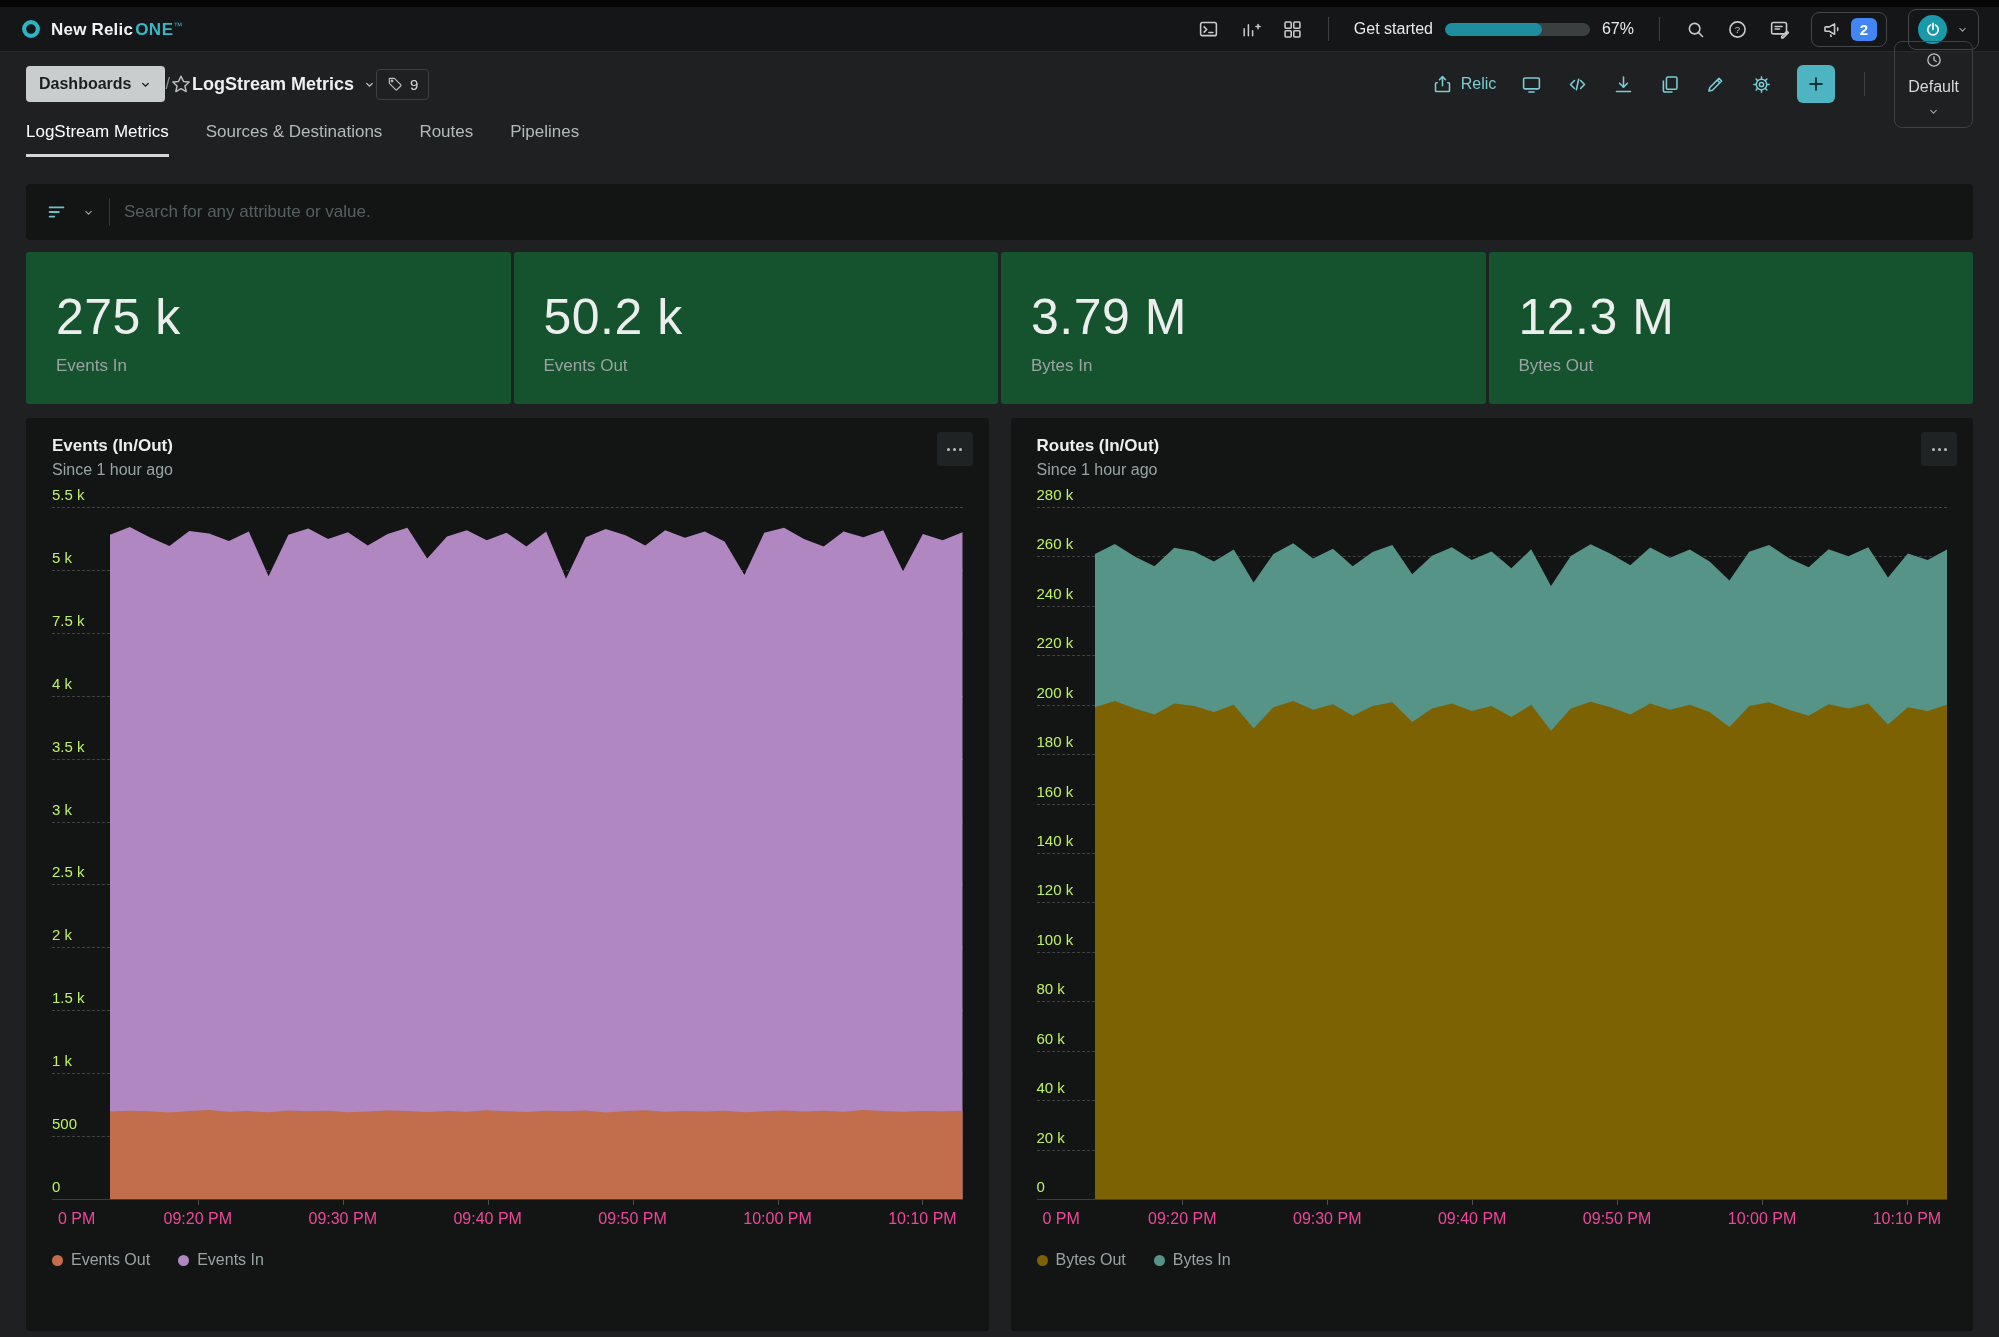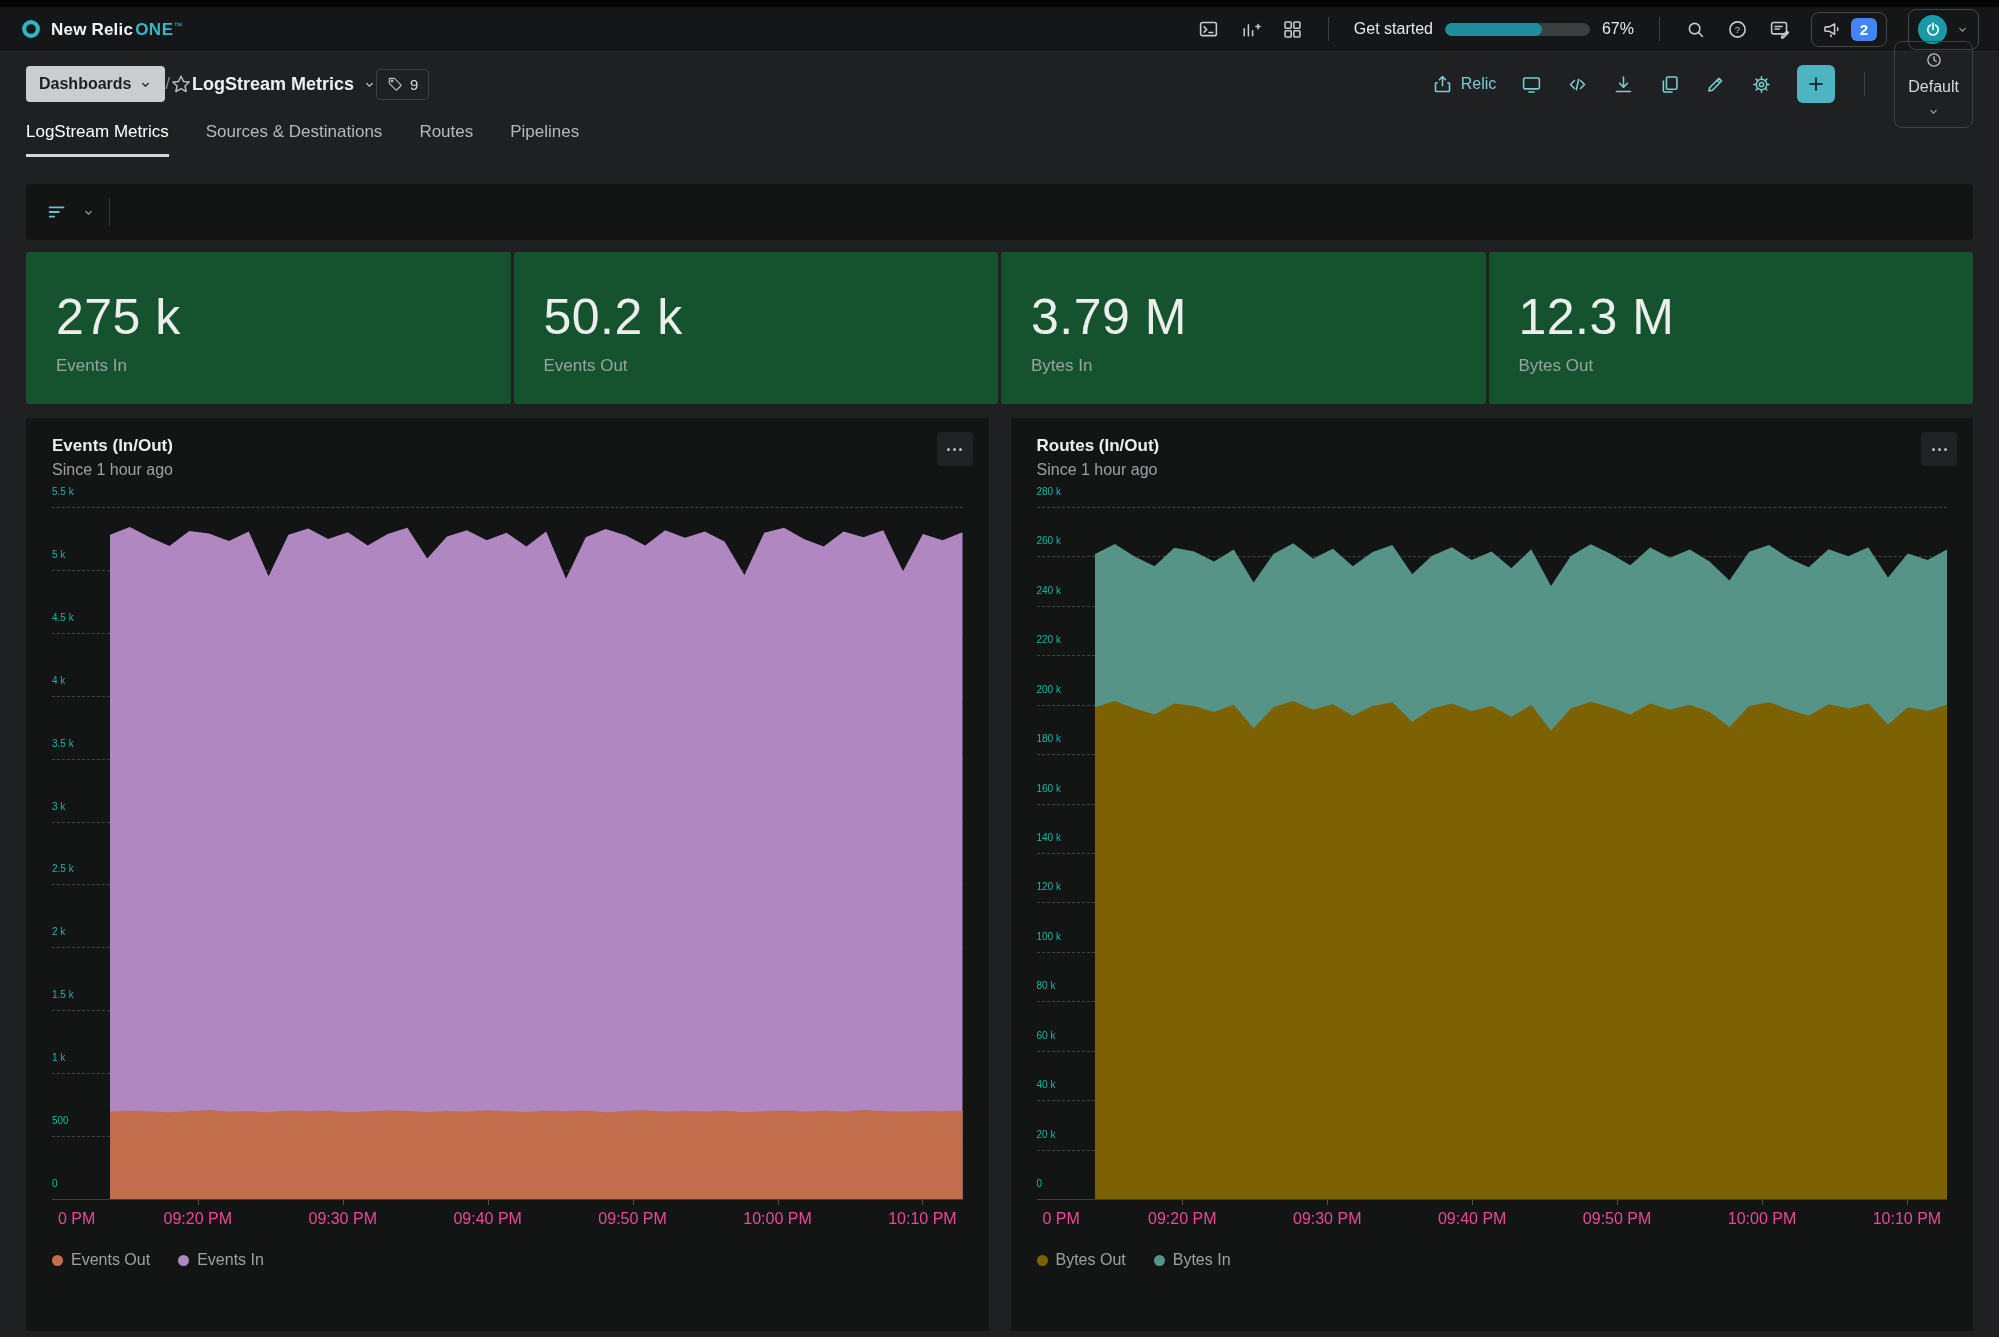--- a/index.html
+++ b/index.html
@@ -75,21 +75,21 @@
   
   .charts { margin:14px 26px 0; display:grid; grid-template-columns:1fr 1fr; gap:22px; }
   .panel { background:#131515; border-radius:3px; height:913px; padding:18px 26px 0; position:relative; }
   .panel-title { font-size:17px; font-weight:700; color:#eceeee; }
   .panel-subtitle { font-size:16px; color:#9aa3a3; margin-top:5px; }
   .panel-menu { position:absolute; top:14px; right:16px; width:36px; height:34px; background:#1f2323;
     border:none; border-radius:4px; display:flex; align-items:center; justify-content:center; gap:3px; cursor:pointer; }
   .panel-menu i { width:3px; height:3px; border-radius:50%; background:#b9bfbf; display:block; }
   .chart-body { position:relative; margin-top:28px; height:692px; }
   .gridline { position:absolute; left:0; right:0; height:0; border-top:1px dashed #3f4343; }
-  .ytick { position:absolute; top:-22px; left:0; font-size:10px; color:#14b8a6; white-space:nowrap; }
+  .ytick { position:absolute; top:-22px; left:0; font-size:15px; color:#bef264; white-space:nowrap; }
   .plot { position:absolute; left:58px; right:0; top:0; bottom:0; width:calc(100% - 58px); height:100%; }
   .xaxis { position:relative; height:36px; border-top:1px solid #3b3f3f; }
   .xtick { position:absolute; top:10px; font-size:16px; color:#ec4899; white-space:nowrap; }
   .xtickmark { position:absolute; top:0; width:1px; height:5px; background:#4a4f4f; }
   .legend { display:flex; gap:28px; margin-top:16px; align-items:center; }
   .legend-item { display:flex; align-items:center; gap:8px; cursor:pointer; }
   .legend-item .dot { width:11px; height:11px; border-radius:50%; display:block; }
   .legend-label { font-size:16px; color:#9aa3a3; }
 </style>
 </head>
@@ -264,20 +264,21 @@
 <div class="searchbar">
   <svg class="filter-icon" viewBox="0 0 24 24" fill="none" stroke="currentColor" stroke-width="2" stroke-linecap="round">
     <path d="M4 7h15"></path>
       <path d="M4 12h10"></path>
       <path d="M4 17h5"></path>
   </svg>
   <svg class="chev" viewBox="0 0 24 24" fill="none" stroke="#9aa1a1" stroke-width="2.2" stroke-linecap="round">
       <path d="M7 10l5 5 5-5"></path>
     </svg>
   <div class="search-divider"></div>
+  <input class="search-input" type="text" placeholder="Search for any attribute or value." style="">
 </div>
 
 <section class="kpis" id="kpi-grid">
     <div class="kpi">
       <div class="kpi-value">275 k</div>
       <div class="kpi-label">Events In</div>
     </div>
     <div class="kpi">
       <div class="kpi-value">50.2 k</div>
       <div class="kpi-label">Events Out</div>
@@ -304,21 +305,21 @@
         <i></i>
       </button>
     <div class="chart-body">
         <div class="gridline" style="top: 0%;">
           <span class="ytick">5.5 k</span>
         </div>
         <div class="gridline" style="top: 9.09091%;">
           <span class="ytick">5 k</span>
         </div>
         <div class="gridline" style="top: 18.1818%;">
-          <span class="ytick">4.5 k</span>
+          <span class="ytick">7.5 k</span>
         </div>
         <div class="gridline" style="top: 27.2727%;">
           <span class="ytick">4 k</span>
         </div>
         <div class="gridline" style="top: 36.3636%;">
           <span class="ytick">3.5 k</span>
         </div>
         <div class="gridline" style="top: 45.4545%;">
           <span class="ytick">3 k</span>
         </div>

